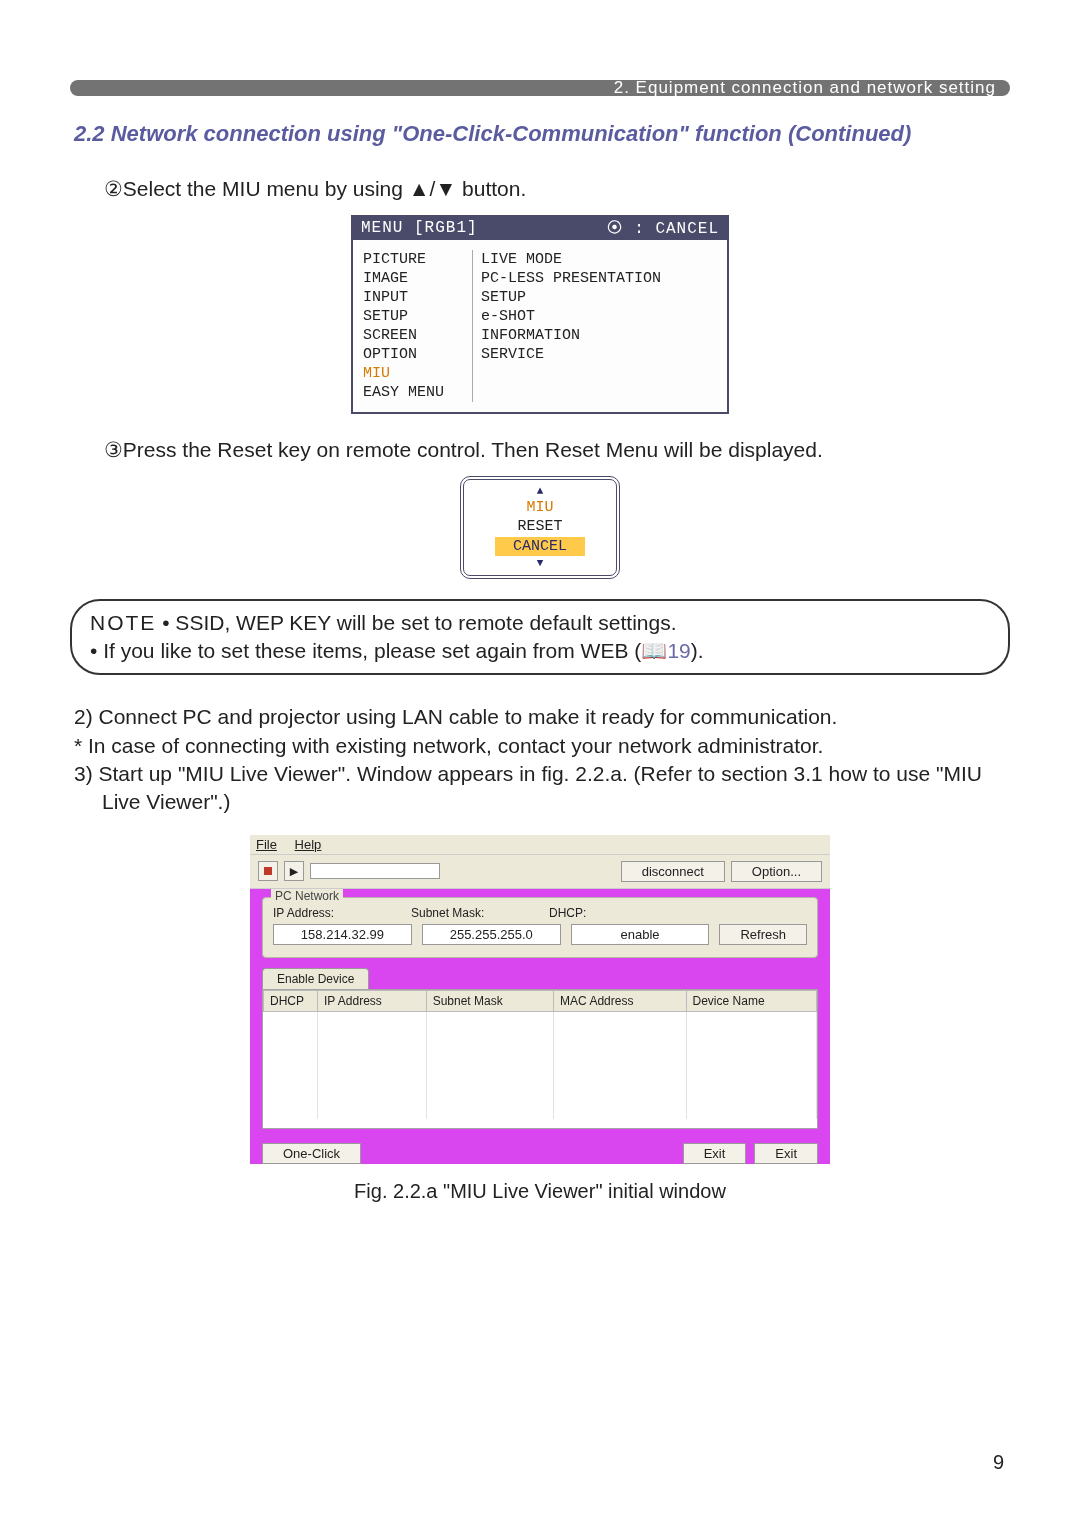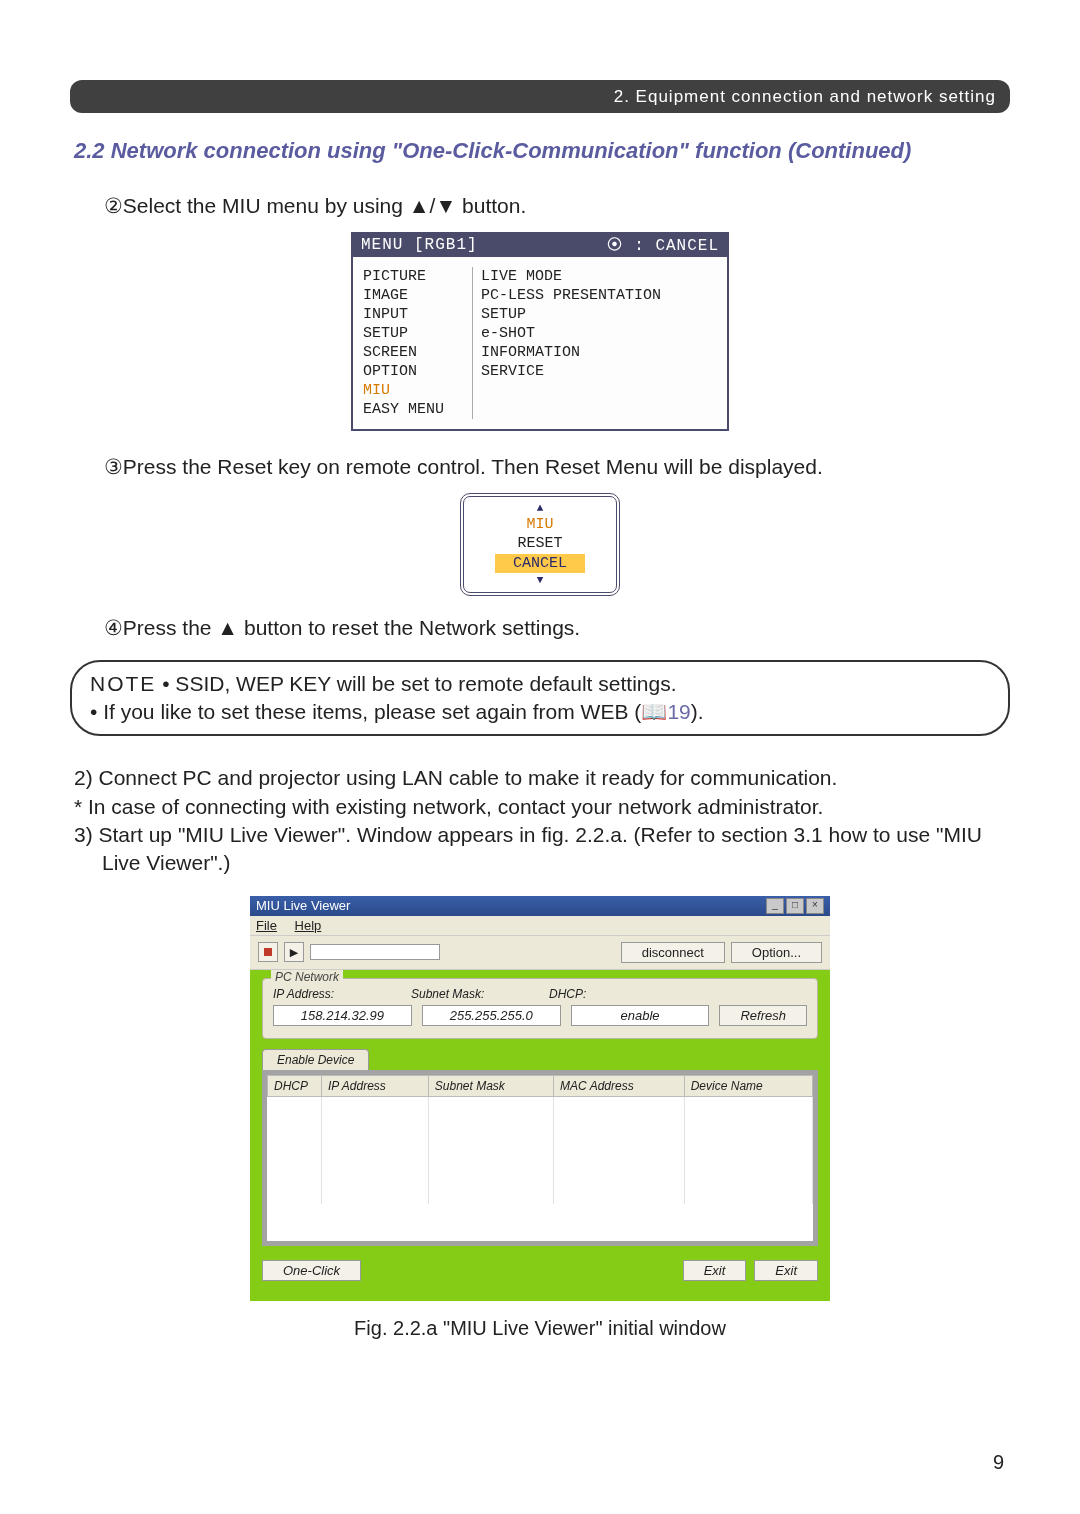--- a/index.html
+++ b/index.html
@@ -1,18 +1,18 @@
 <!DOCTYPE html>
 <html><head>
 <meta charset="utf-8">
 <style>
   * { box-sizing: border-box; margin: 0; padding: 0; }
   body { width: 1080px; height: 1514px; background: #fff; font-family: Arial, sans-serif; color: #222; position: relative; }
   .page { padding: 80px 70px 0 70px; }
-  .header-band { height: 33px; background: #404040; border-radius: 12px; display: flex; align-items: center; justify-content: flex-end; padding-right: 14px; margin-bottom: 24px; }
+  .header-band { height: 16px; background: #737373; border-radius: 12px; display: flex; align-items: center; justify-content: flex-end; padding-right: 14px; margin-bottom: 24px; }
   .header-band span { color: #fff; font-size: 17px; letter-spacing: 1px; }
   .section-title { color: #5b5ca0; font-weight: bold; font-style: italic; font-size: 22px; margin-bottom: 28px; padding-left: 4px; line-height: 1.3; }
   .body-text { font-size: 21px; margin-left: 34px; margin-bottom: 14px; }
   .osd-box { width: 378px; margin: 10px auto 24px auto; border: 2px solid #4a4a6a; background: #fdfdfd; }
   .osd-title { background: #4a4a6a; color: #fff; font-family: "Courier New", monospace; font-size: 16px; padding: 2px 8px; display: flex; justify-content: space-between; letter-spacing: 1px; }
   .osd-body { display: flex; padding: 10px 10px; font-family: "Courier New", monospace; font-size: 15px; }
   .osd-left { width: 110px; border-right: 1px solid #aaa; padding-right: 8px; }
   .osd-left div, .osd-right div { padding: 1px 0; }
   .osd-right { padding-left: 8px; }
   .osd-miu { color: #d77a00; }
@@ -30,30 +30,30 @@
   .winbar .title { flex: 1; }
   .winbar .winctrls { display: flex; gap: 2px; }
   .winbar .winbtn { width: 18px; height: 16px; background: #c9c9c9; border: 1px solid #888; font-size: 10px; text-align: center; line-height: 12px; color: #333; }
   .menubar { background: #ece9d8; font-size: 13px; padding: 2px 6px; border-bottom: 1px solid #ccc; }
   .menubar span { margin-right: 14px; text-decoration: underline; }
   .toolbar { background: #ece9d8; padding: 6px 8px; border-bottom: 1px solid #ccc; display: flex; align-items: center; gap: 6px; }
   .tbtn { width: 20px; height: 20px; border: 1px solid #999; background: #f4f1e8; display: flex; align-items: center; justify-content: center; font-size: 11px; }
   .tbtn.stop .sq { width: 8px; height: 8px; background: #c03a2a; }
   .tbbar { flex: 0 0 130px; height: 16px; border: 1px solid #999; background: #fff; }
   .tbtn2 { border: 1px solid #999; background: #f4f1e8; padding: 2px 20px; font-size: 13px; }
-  .viewer-body { background: #84cc16; padding: 8px 12px 20px 12px; font-style: italic; }
+  .viewer-body { background: #d946ef; padding: 8px 12px 0 12px; }
   .group { border: 1px solid #b9b6a6; border-radius: 4px; padding: 8px 10px 12px 10px; position: relative; margin-bottom: 10px; background: #ece9d8; }
   .group-label { position: absolute; top: -9px; left: 8px; background: #ece9d8; padding: 0 4px; font-size: 12px; color: #444; }
   .net-row1 { display: flex; gap: 18px; font-size: 12px; margin-bottom: 4px; }
   .net-row1 > div { flex: 1; }
   .net-row2 { display: flex; gap: 10px; align-items: flex-end; }
   .field { border: 1px solid #999; background: #fff; padding: 2px 6px; font-size: 13px; text-align: center; flex: 1; }
   .tabrow { display: flex; margin-top: 6px; }
   .tab { border: 1px solid #999; border-bottom: none; background: #ece9d8; padding: 3px 14px; font-size: 12px; border-top-left-radius: 4px; border-top-right-radius: 4px; }
-  .table-wrap { border: 5px solid #a3a3a3; background: #fff; height: 176px; overflow: auto; }
+  .table-wrap { border: 1px solid #a3a3a3; background: #fff; height: 140px; overflow: auto; }
   table { border-collapse: collapse; width: 100%; font-size: 12px; }
   th { background: #ece9d8; border: 1px solid #bbb; padding: 3px 6px; font-weight: normal; text-align: left; }
   td { border-right: 1px solid #e2e2e2; height: 18px; }
   .bottom-row { display: flex; justify-content: space-between; margin-top: 14px; }
   .caption { text-align: center; font-size: 20px; margin-top: 16px; }
   .page-num { position: absolute; bottom: 40px; right: 76px; font-size: 20px; }
 </style>
 </head>
 <body>
 
@@ -96,43 +96,34 @@
   <div class="body-text">③Press the Reset key on remote control. Then Reset Menu will be displayed.</div>
 
   <div class="reset-box">
     <div class="arrow">▲</div>
     <div class="miu-label">MIU</div>
     <div>RESET</div>
     <div><span class="cancel-row">CANCEL</span></div>
     <div class="arrow">▼</div>
   </div>
 
-  <div class="body-text">④Press the ▲ button to reset the Network settings.</div>
 
   <div class="note-box">
     <span class="note-label">NOTE</span>
     <span>• SSID, WEP KEY will be set to remote default settings.</span><br>
     <span>• If you like to set these items, please set again from WEB (</span><span class="ref-icon">📖19</span><span>).</span>
   </div>
 
   <div class="step-block">
     <div class="hang">2) Connect PC and projector using LAN cable to make it ready for communication.</div>
     <div class="hang">* In case of connecting with existing network, contact your network administrator.</div>
     <div class="hang">3) Start up "MIU Live Viewer". Window appears in fig. 2.2.a. (Refer to section 3.1 how to use "MIU Live Viewer".)</div>
   </div>
 
   <div class="viewer-wrap">
-    <div class="winbar">
-      <span class="title">MIU Live Viewer</span>
-      <div class="winctrls">
-        <div class="winbtn">_</div>
-        <div class="winbtn">□</div>
-        <div class="winbtn">×</div>
-      </div>
-    </div>
     <div class="menubar">
       <span>File</span>
       <span>Help</span>
     </div>
     <div class="toolbar">
       <div class="tbtn stop">
           <div class="sq"></div>
         </div>
       <div class="tbtn">
           <span>▶</span>

